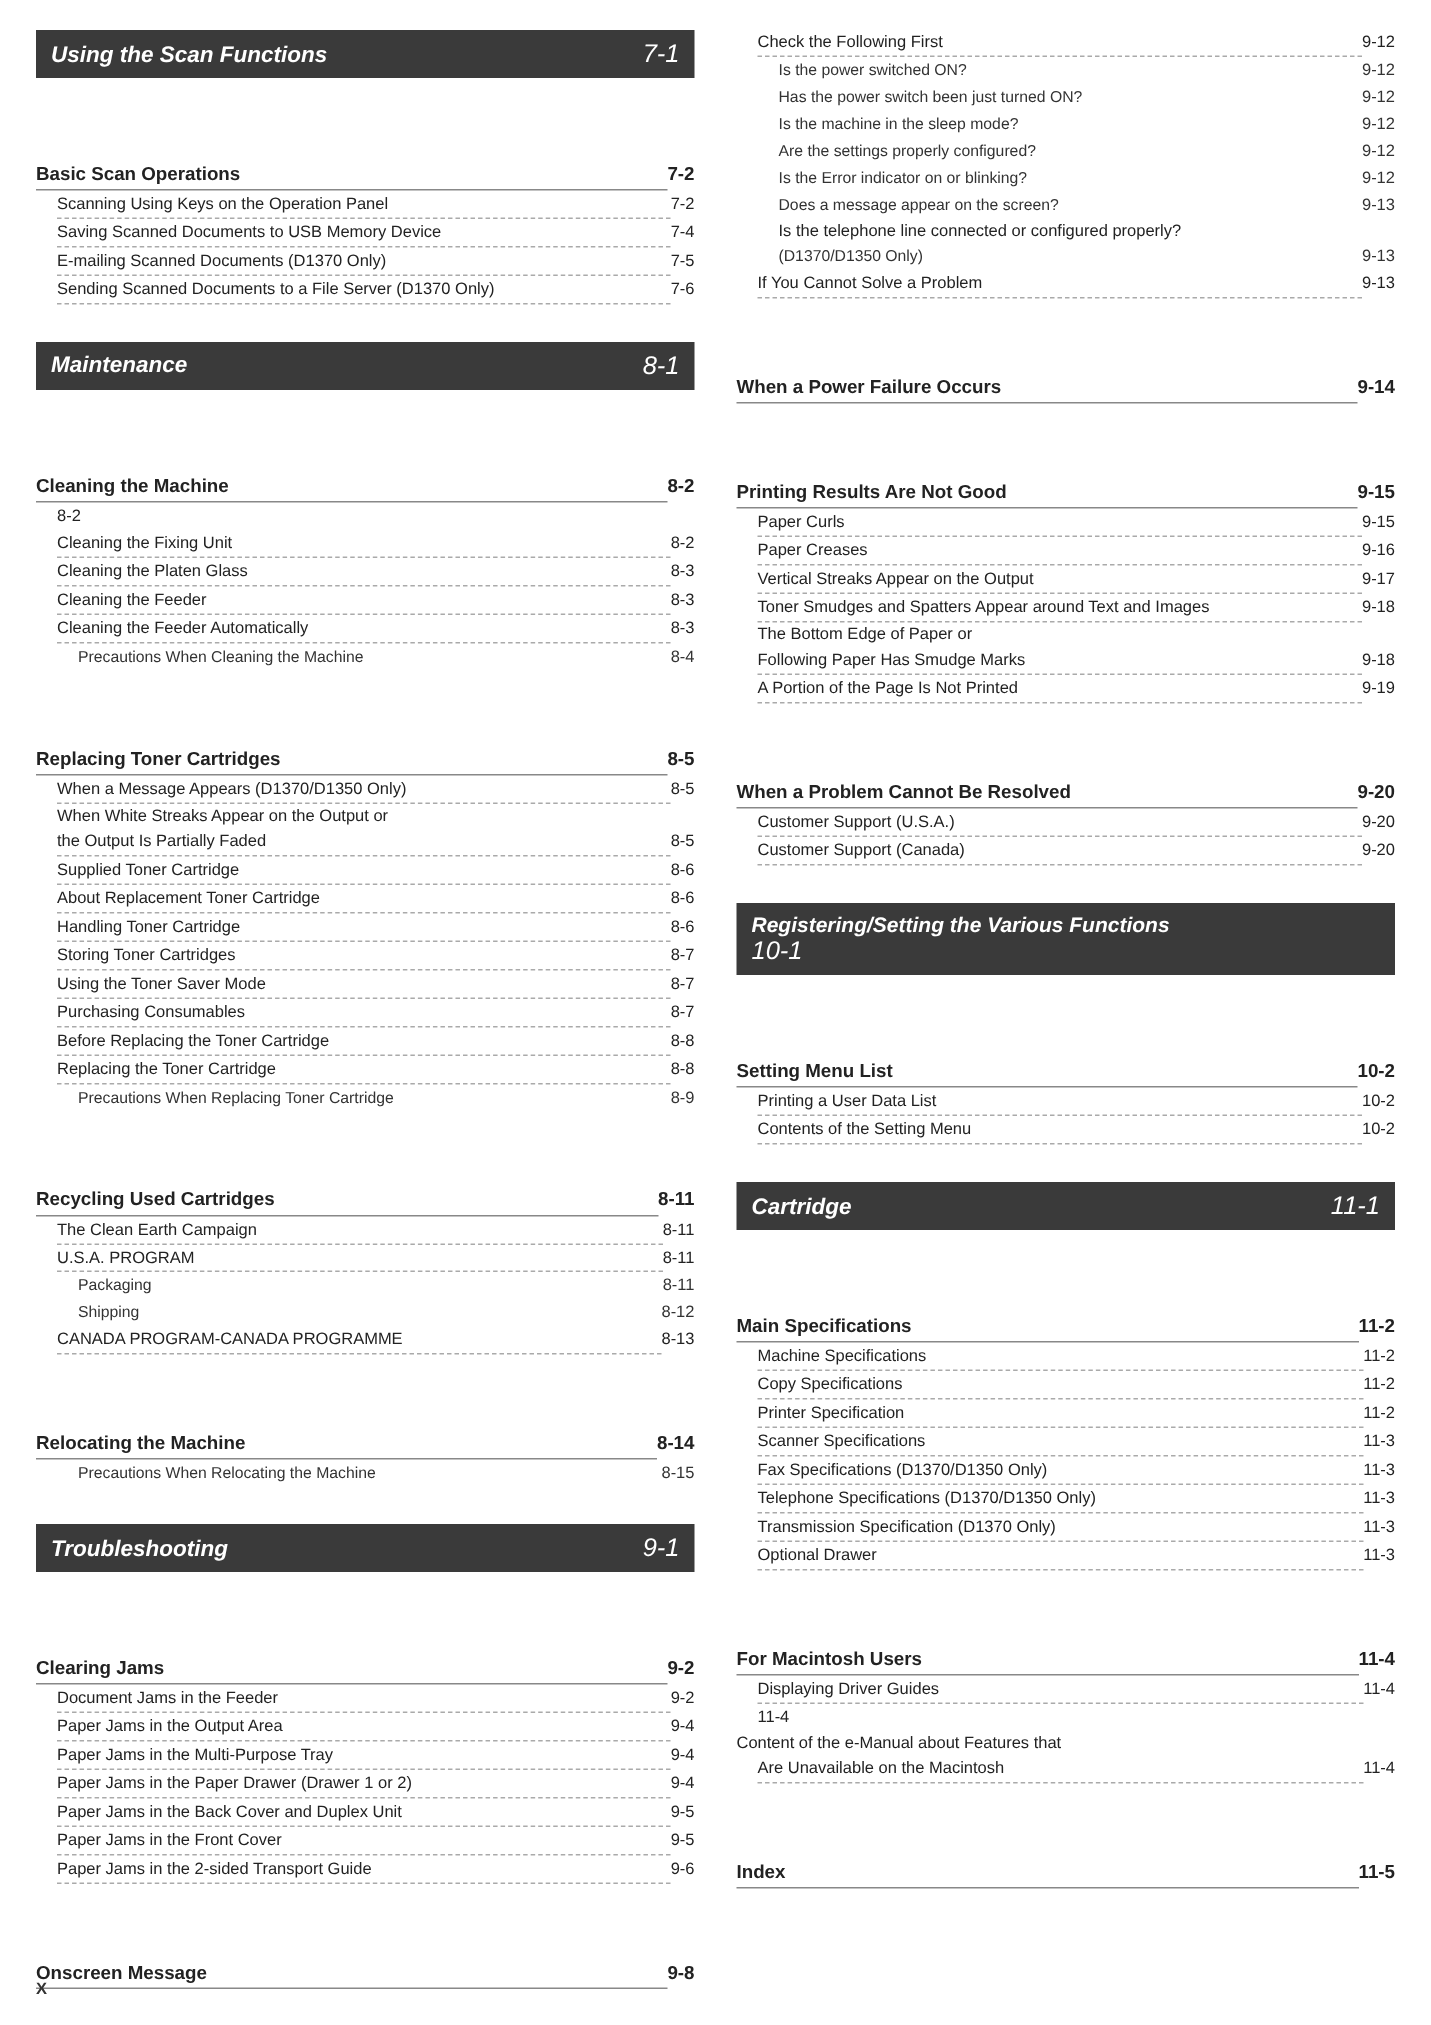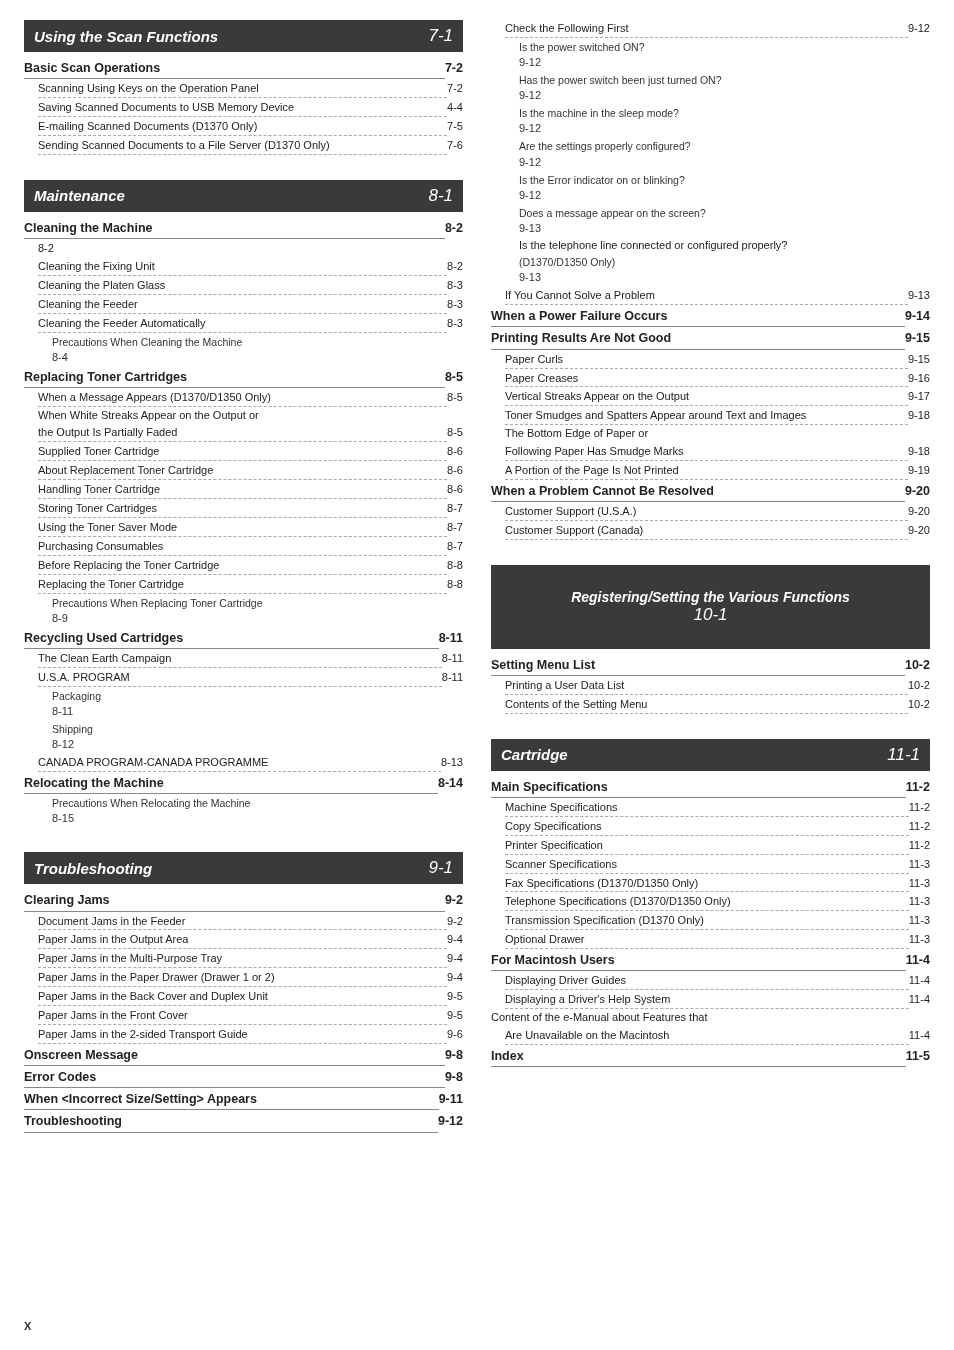--- a/index.html
+++ b/index.html
@@ -68,41 +68,41 @@
     }
 
     
     .toc-l1 {
       font-size: 12.5px;
       font-weight: bold;
     }
     .toc-l1 .toc-label {
       border-bottom: 1.5px solid #888;
       padding-bottom: 1px;
+      margin-top: 48px;
     }
     .toc-l1 .toc-page {
       font-weight: bold;
       font-size: 12.5px;
     }
 
     
     .toc-l2 {
       font-size: 11px;
       padding-left: 14px;
     }
     .toc-l2 .toc-label {
       border-bottom: 1px dashed #aaa;
     }
 
     
     .toc-l3 {
       font-size: 10.5px;
       padding-left: 28px;
       color: #333;
-      flex-direction: column;
     }
 
     
     .toc-continuation {
       font-size: 11px;
       padding-left: 14px;
       padding-top: 0;
       padding-bottom: 1px;
       line-height: 1.4;
     }
@@ -115,24 +115,24 @@
       font-weight: bold;
       color: #333;
     }
 
     
     .section-header-wide {
       background: #3a3a3a;
       color: #fff;
       font-size: 14px;
       font-weight: bold;
-      padding: 24px 10px;
+      padding: 6px 10px;
       margin-bottom: 6px;
       font-style: italic;
-      text-align: center;
+      text-align: left;
     }
     .section-header-wide .header-title {
       font-style: italic;
       font-size: 14px;
     }
     .section-header-wide .header-num {
       font-size: 17px;
       font-weight: normal;
       font-style: italic;
     }
@@ -157,21 +157,21 @@
         <div class="toc-entry toc-l1">
           <span class="toc-label">Basic Scan Operations</span>
           <span class="toc-page">7-2</span>
         </div>
         <div class="toc-entry toc-l2">
           <span class="toc-label">Scanning Using Keys on the Operation Panel</span>
           <span class="toc-page">7-2</span>
         </div>
         <div class="toc-entry toc-l2">
           <span class="toc-label">Saving Scanned Documents to USB Memory Device</span>
-          <span class="toc-page">4-4</span>
+          <span class="toc-page">7-4</span>
         </div>
         <div class="toc-entry toc-l2">
           <span class="toc-label">E-mailing Scanned Documents (D1370 Only)</span>
           <span class="toc-page">7-5</span>
         </div>
         <div class="toc-entry toc-l2">
           <span class="toc-label">Sending Scanned Documents to a File Server (D1370 Only)</span>
           <span class="toc-page">7-6</span>
         </div>
       </div>
@@ -511,21 +511,20 @@
         </div>
         <div class="toc-entry toc-l1">
           <span class="toc-label">For Macintosh Users</span>
           <span class="toc-page">11-4</span>
         </div>
         <div class="toc-entry toc-l2">
           <span class="toc-label">Displaying Driver Guides</span>
           <span class="toc-page">11-4</span>
         </div>
         <div class="toc-entry toc-l2">
-          <span class="toc-label">Displaying a Driver's Help System</span>
           <span class="toc-page">11-4</span>
         </div>
         <div class="toc-continuation" style="padding-left:0px;">Content of the e-Manual about Features that</div>
         <div class="toc-entry toc-l2">
           <span class="toc-label">Are Unavailable on the Macintosh</span>
           <span class="toc-page">11-4</span>
         </div>
         <div class="toc-entry toc-l1">
           <span class="toc-label">Index</span>
           <span class="toc-page">11-5</span>

